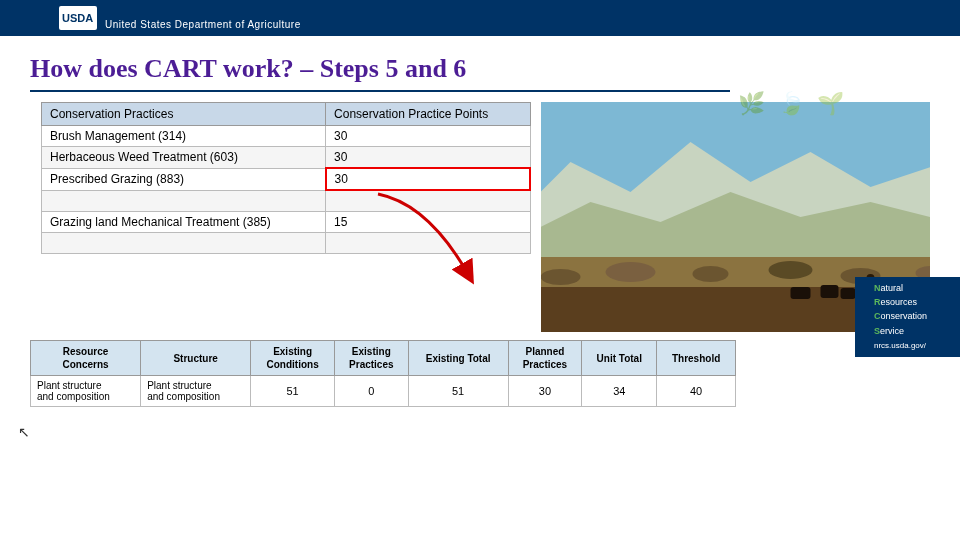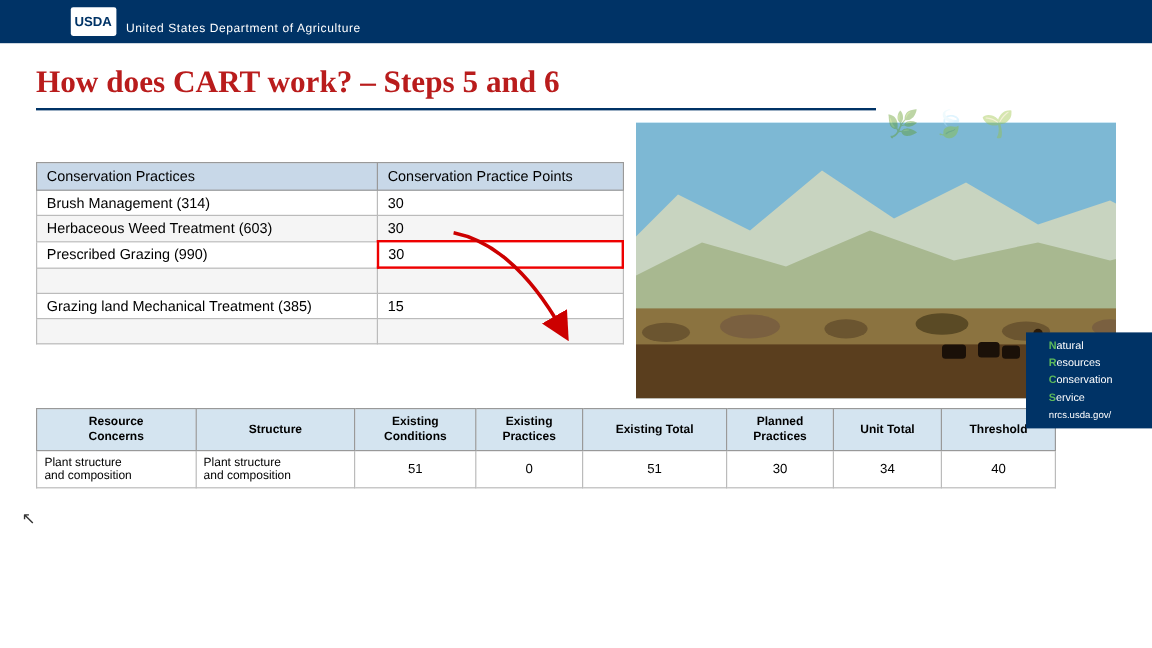--- a/index.html
+++ b/index.html
@@ -48,21 +48,21 @@
     
     .main-content {
       padding: 18px 30px 10px 30px;
       position: relative;
     }
 
     
     .page-title {
       font-size: 26px;
       font-weight: bold;
-      color: #b91c1c;
+      color: #4c1d95;
       margin-bottom: 6px;
       font-family: Georgia, serif;
     }
     .title-underline {
       height: 2px;
       background: #003366;
       margin-bottom: 10px;
       width: 700px;
     }
 
@@ -97,21 +97,22 @@
       background: #f5f5f5;
     }
     .highlight-cell {
       border: 2px solid #e00 !important;
     }
 
     
     .content-row {
       display: flex;
       gap: 0;
-      align-items: center;
+      align-items: flex-start;
+      margin-left: 11px;
     }
     .left-col {
       flex: 0 0 490px;
     }
     .right-col {
       flex: 1;
       height: 230px;
       position: relative;
       overflow: hidden;
       margin-left: 10px;
@@ -134,21 +135,21 @@
     
     .results-section {
       margin-top: 8px;
     }
     .results-label {
       font-size: 11px;
       color: #333;
       margin-bottom: 4px;
     }
     .results-table {
-      width: 850px;
+      width: 706px;
       border-collapse: collapse;
       font-size: 11px;
     }
     .results-table th {
       background: #d4e4f0;
       border: 1px solid #999;
       padding: 4px 6px;
       text-align: center;
       font-weight: bold;
       font-size: 10px;
@@ -239,21 +240,21 @@
         <tbody>
           <tr>
             <td>Brush Management (314)</td>
             <td>30</td>
           </tr>
           <tr>
             <td>Herbaceous Weed Treatment (603)</td>
             <td>30</td>
           </tr>
           <tr>
-            <td>Prescribed Grazing (990)</td>
+            <td>Prescribed Grazing (883)</td>
             <td class="highlight-cell">30</td>
           </tr>
           <tr>
             <td>&nbsp;</td>
             <td>&nbsp;</td>
           </tr>
           <tr>
             <td>Grazing land Mechanical Treatment (385)</td>
             <td>15</td>
           </tr>

